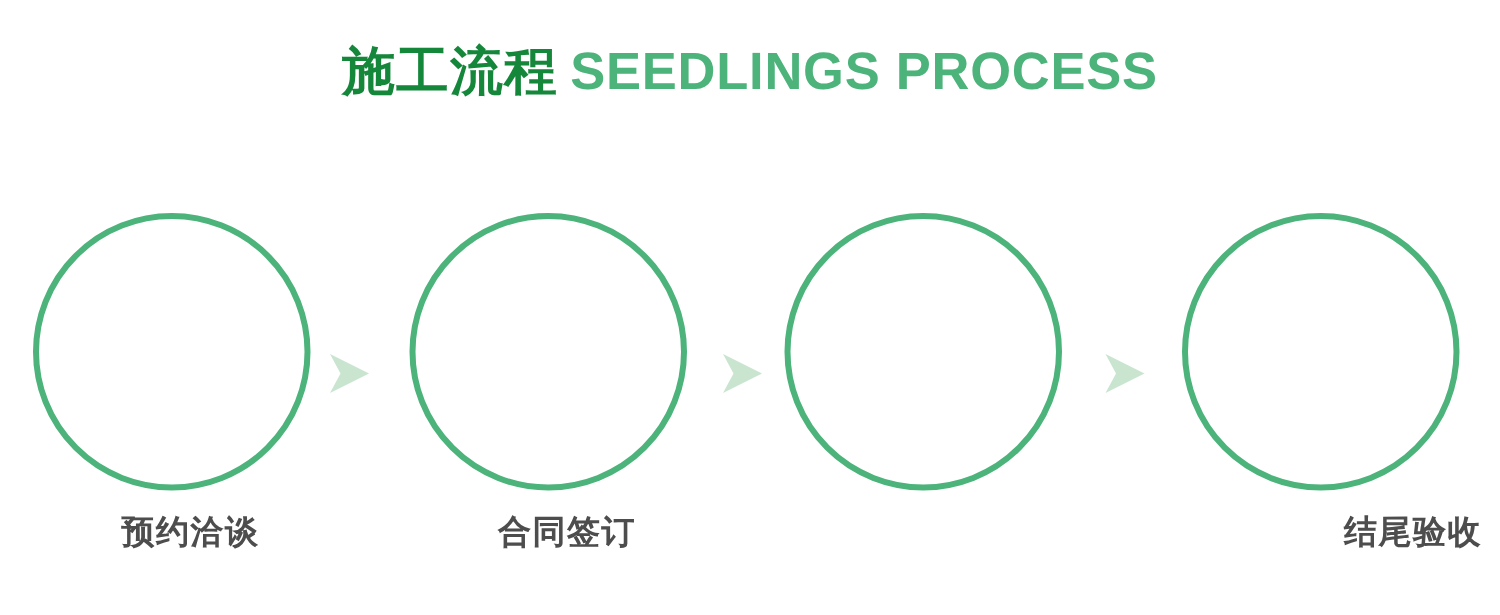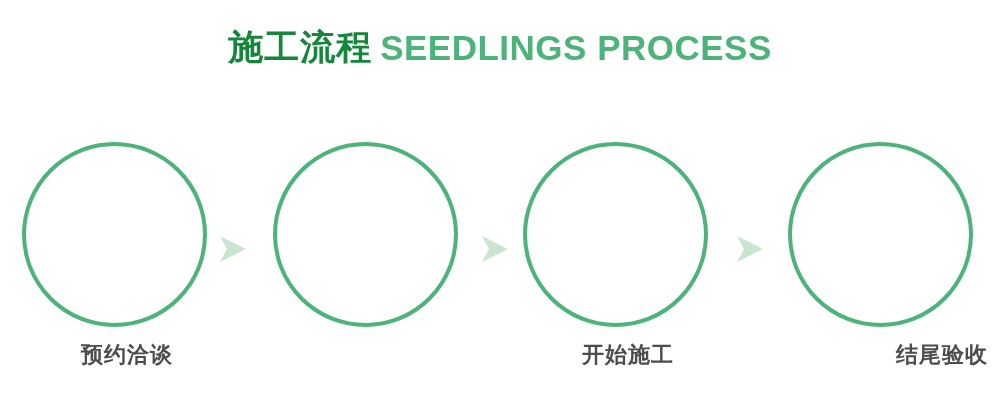--- a/index.html
+++ b/index.html
@@ -387,15 +387,15 @@
   </svg>
 </div>
 <div class="arrow arrow-3">
   <svg width="34" height="34" viewBox="0 0 34 34">
     <path d="M4 4 L30 17 L4 30 L11 17 Z" fill="#c9e5d0"></path>
   </svg>
 </div>
 
 <div class="labels">
   <div class="label label-1">预约洽谈</div>
-  <div class="label label-3">开始施工</div>
+  <div class="label label-2">合同签订</div>
   <div class="label label-4">结尾验收</div>
 </div>
 
 </body></html>

